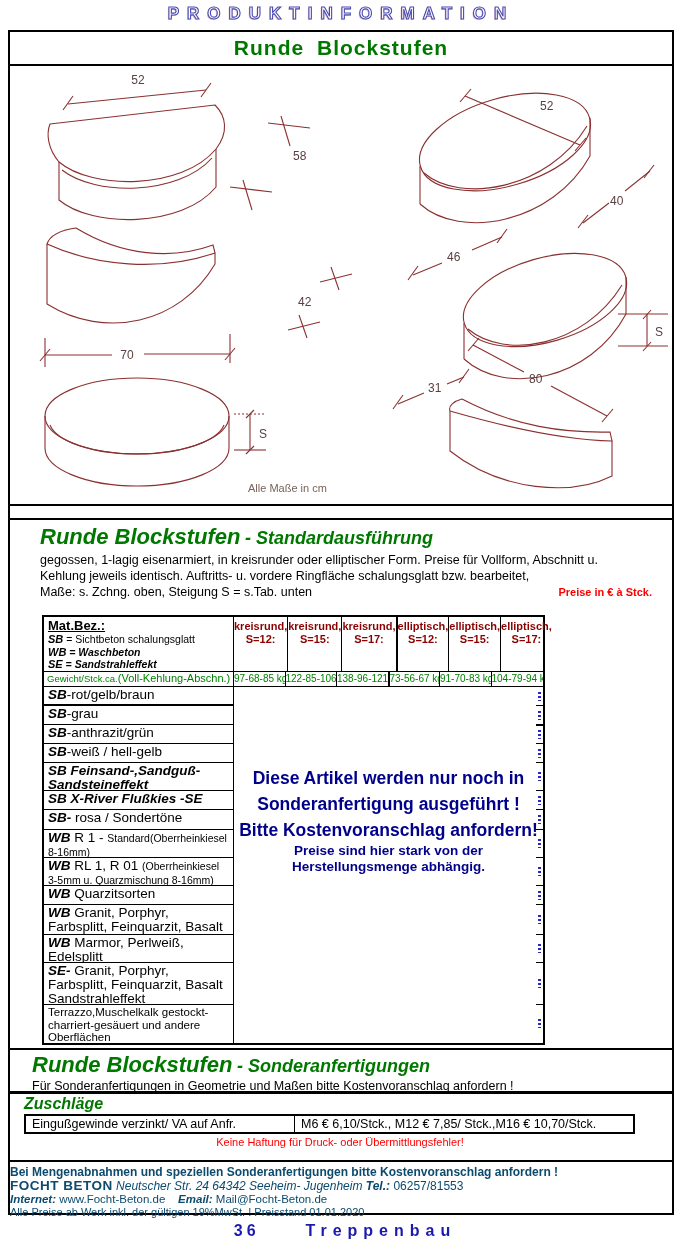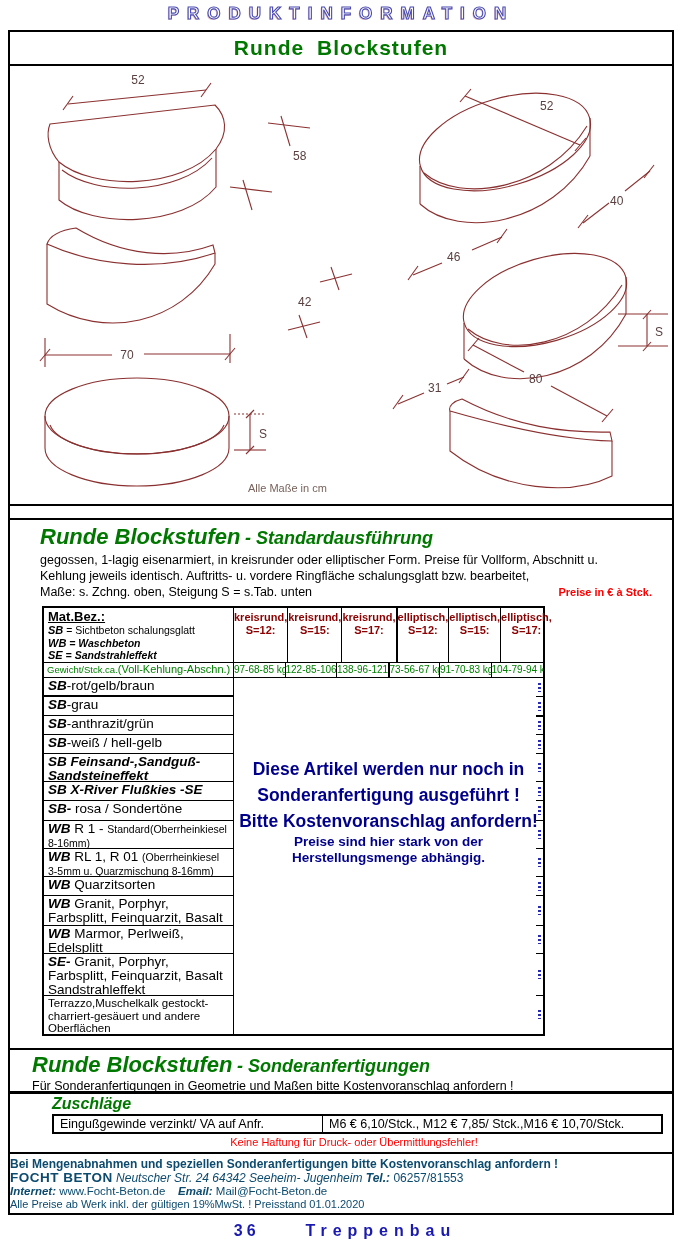--- a/index.html
+++ b/index.html
@@ -16,31 +16,31 @@
   .sec{box-sizing:border-box;position:relative;}
 
   .sec-title{height:34px;border-bottom:2px solid #000;display:flex;align-items:center;justify-content:center;}
   .sec-title .t{color:#007800;font-weight:bold;font-size:21px;letter-spacing:1px;word-spacing:6px;}
 
   .sec-draw{height:440px;border-bottom:2px solid #000;}
   .sec-gap{height:14px;border-bottom:2px solid #000;}
 
   .sec-standard{height:530px;border-bottom:2px solid #000;padding:4px 16px 0 30px;}
   .sec-sonder{height:44px;border-bottom:3px solid #000;padding:2px 16px 0 22px;}
-  .sec-zuschlag{height:60px;border-bottom:2px solid #000;padding:1px 16px 0 42px;}
+  .sec-zuschlag{height:68px;border-bottom:2px solid #000;padding:1px 16px 0 14px;}
   .sec-footer{height:55px;padding-top:3px;}
 
   .headline{white-space:nowrap;}
   .headline .h-main{color:#007800;font-weight:bold;font-style:italic;font-size:22px;}
   .headline .h-sub{color:#007800;font-weight:bold;font-style:italic;font-size:18px;}
   .desc{font-size:12.5px;line-height:16px;margin-top:2px;}
   .price-note{position:absolute;right:20px;top:66px;color:#ff0000;font-weight:bold;font-size:11px;}
 
   
-  .ptable{margin-top:6px;margin-left:2px;width:503px;border:2px solid #000;box-sizing:border-box;font-size:13.5px;}
+  .ptable{margin-top:15px;margin-left:2px;width:503px;border:2px solid #000;box-sizing:border-box;font-size:13.5px;}
   .thead,.wrow{display:grid;grid-template-columns:190px repeat(6,1fr);}
   .thead{height:54px;}
   .matbez{border-right:1px solid #000;padding:1px 4px;box-sizing:border-box;}
   .matbez .mb-title{font-weight:bold;font-size:13px;text-decoration:underline;}
   .legend-line{font-size:10.5px;line-height:12.5px;}
   .legend-line .code{font-weight:bold;font-style:italic;font-size:11px;}
   .legend-line.boldrest{font-weight:bold;font-style:italic;}
   .colcell{border-right:1px solid #000;box-sizing:border-box;text-align:center;color:#8b0000;font-weight:bold;font-size:11px;line-height:13px;padding-top:3px;}
   .colcell:last-child{border-right:none;}
   .colcell.thickL{border-left:2px solid #000;margin-left:-1px;}

